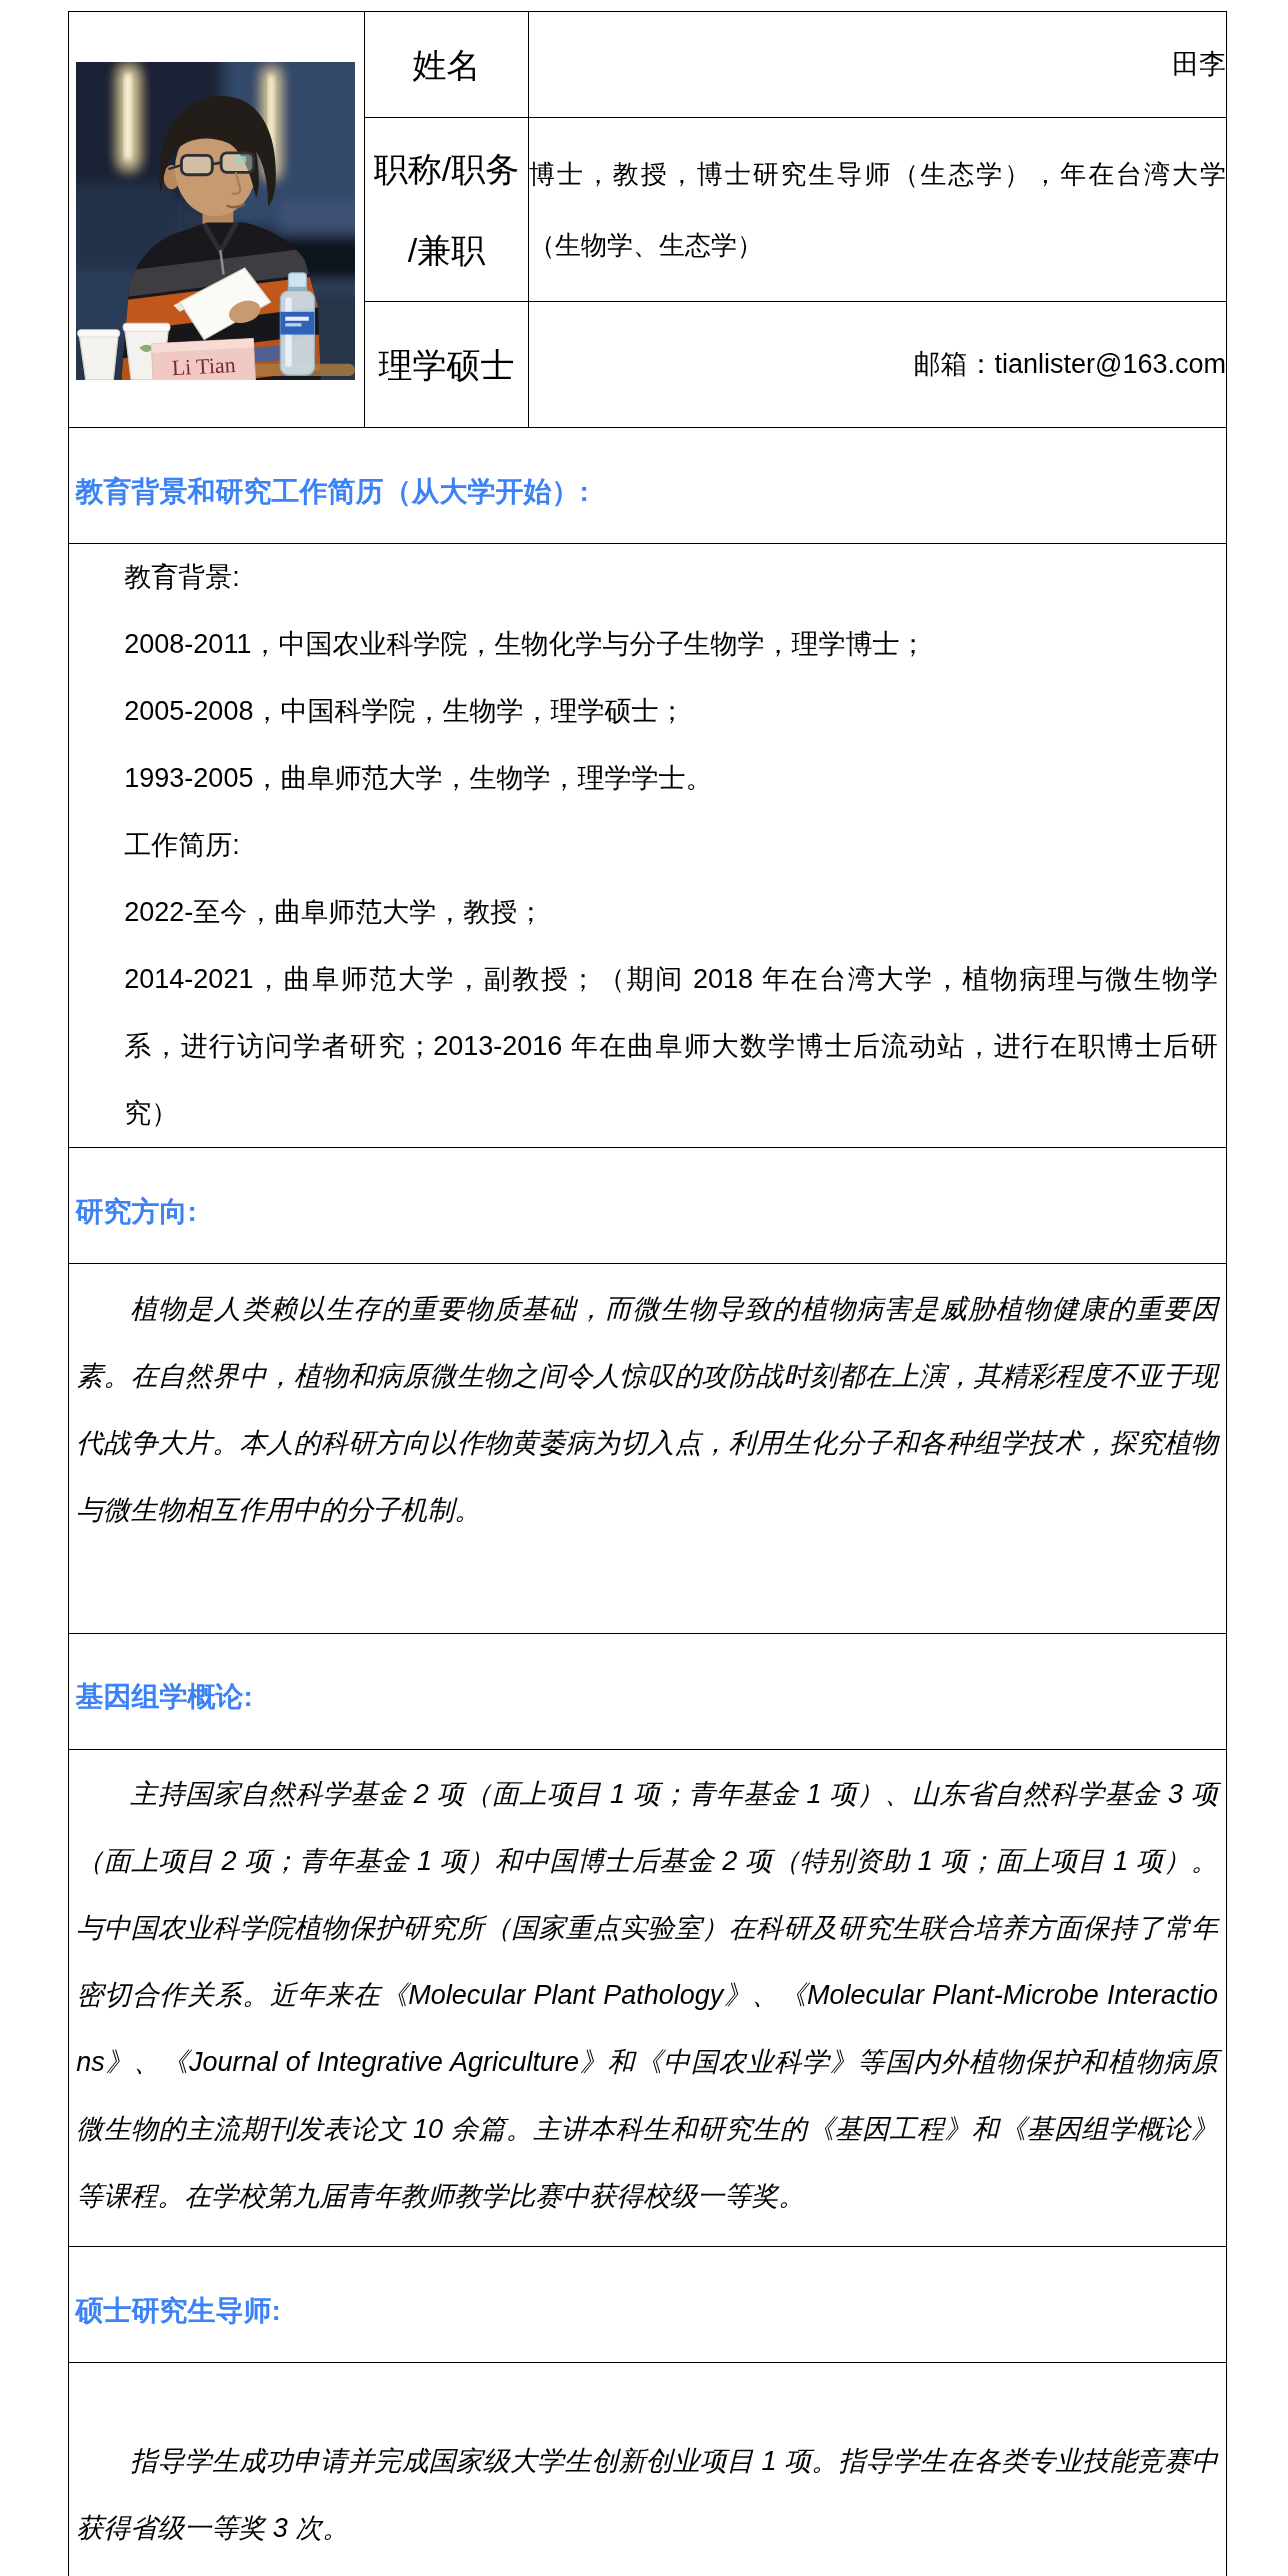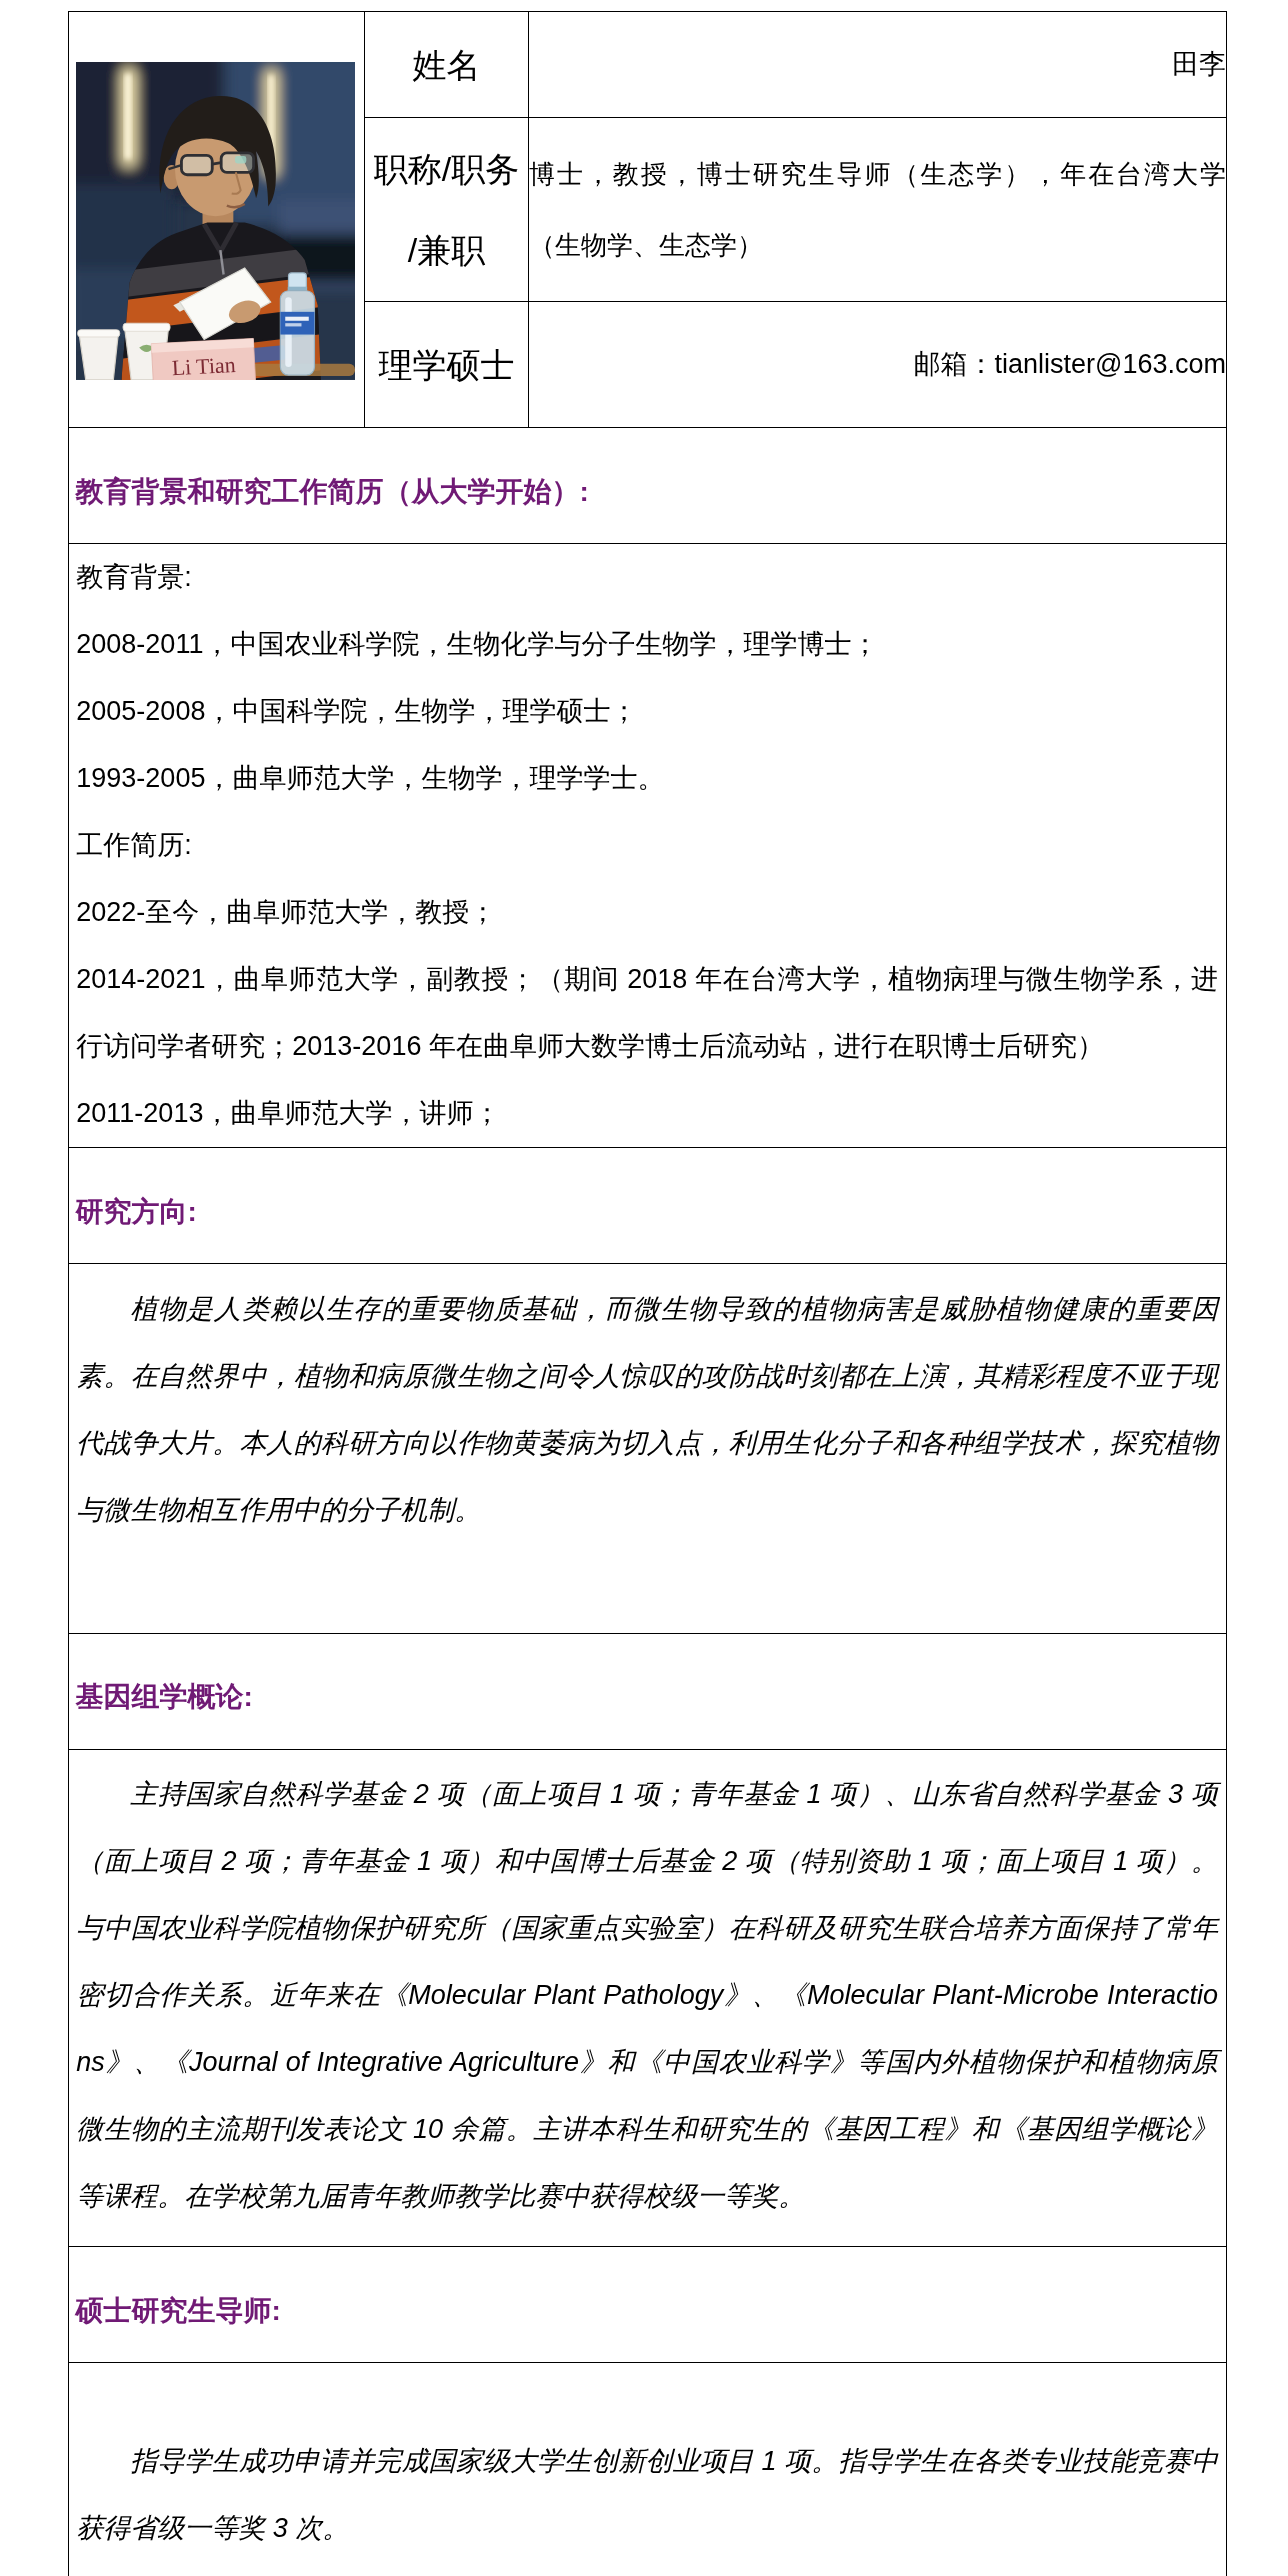--- a/index.html
+++ b/index.html
@@ -47,36 +47,36 @@
     text-align: justify;
   }
   
   td.sec-head { vertical-align: middle; }
   .head-inner {
     display: flex;
     align-items: center;
     padding-left: 6.5px;
     font-size: 28px;
     font-weight: bold;
-    color: #701a75;
+    color: #3b82f6;
     margin-top: 12px;
   }
   .hh131 { height: 103px; }
   
   td.sec-body { vertical-align: top; }
   .body-inner {
     overflow: hidden;
     padding: 0 8px 0 7.3px;
     font-size: 27px;
     line-height: 67px;
     text-align: justify;
   }
   .body-inner .line { text-indent: 0; }
   .body-inner .para { text-indent: 54px; word-break: break-all; font-style: italic; }
-  .hb-edu   { height: 603px; }
+  .hb-edu   { height: 603px; margin-left: 48px; }
   .hb-dir   { height: 357px; padding-top: 11.4px; }
   .hb-ach   { height: 485px; padding-top: 11.4px; }
   .hb-stu   { height: 184px; padding-top: 65px; }
   
   tr.r1  { height: 106px; }
   tr.r2  { height: 184px; }
   tr.r3  { height: 126px; }
   tr.rh  { height: 106px; }
 </style>
 </head>

